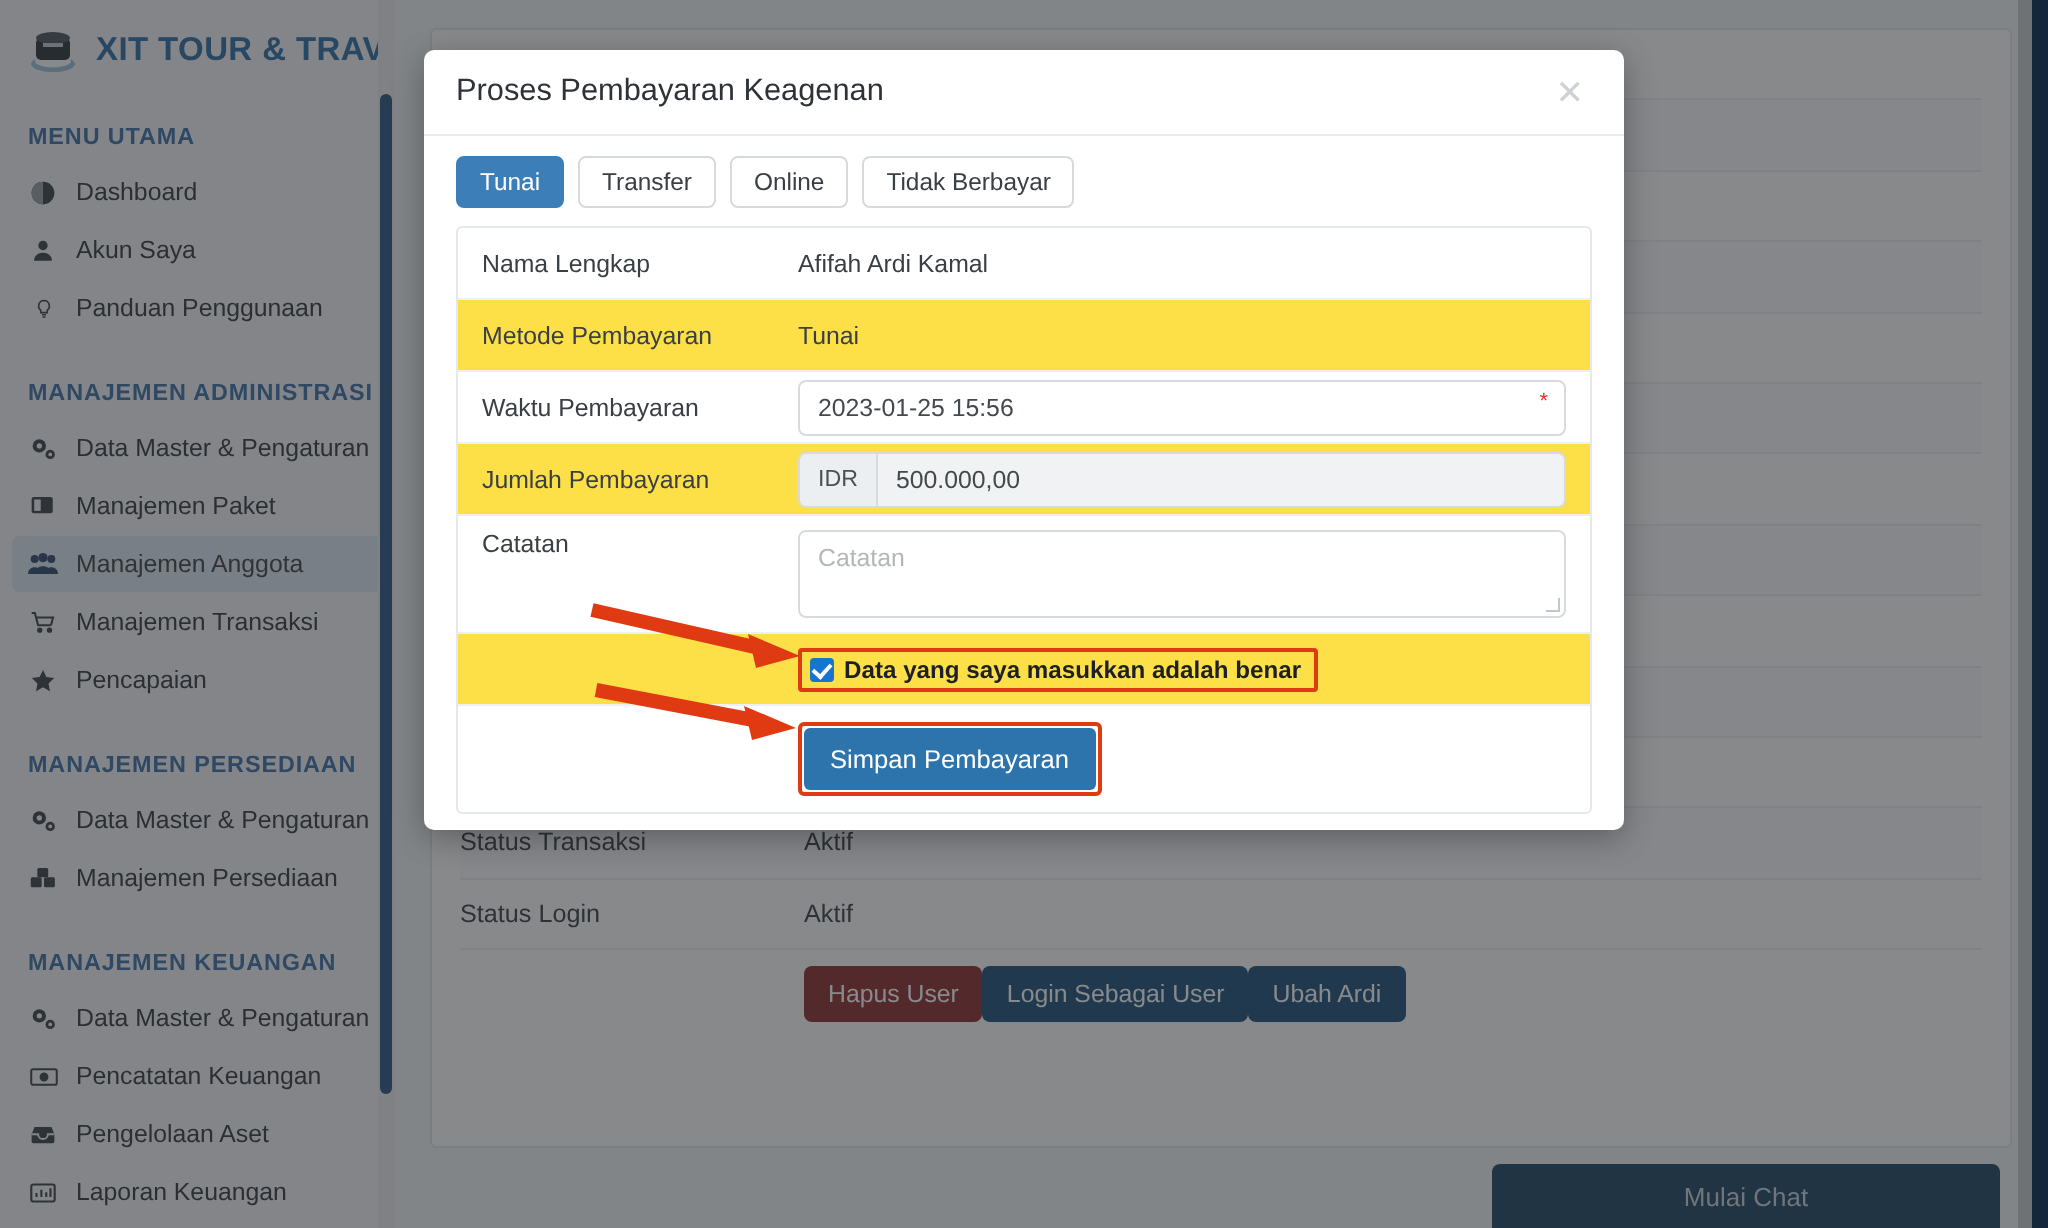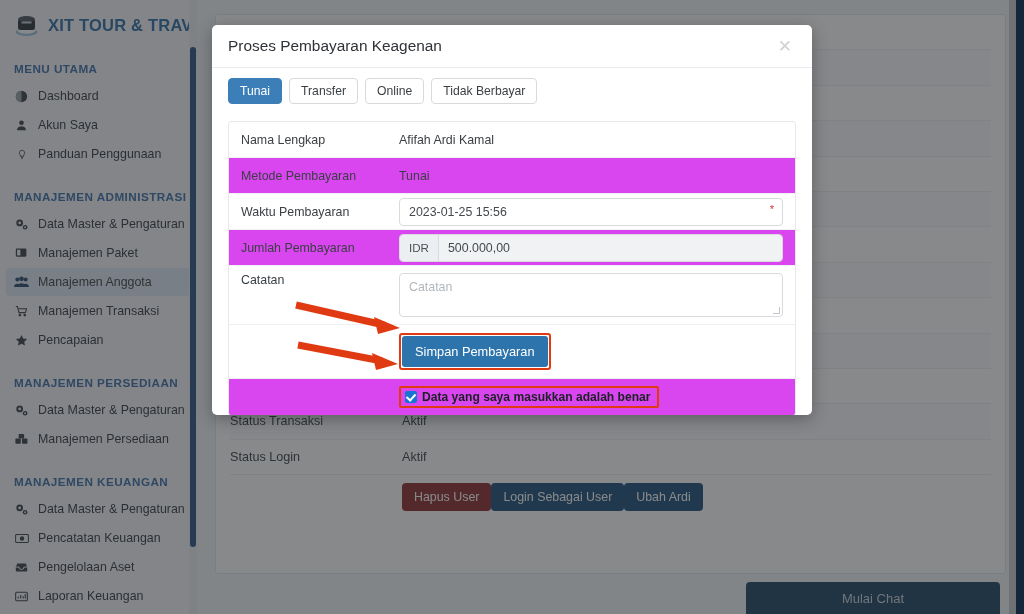--- a/index.html
+++ b/index.html
@@ -95,24 +95,24 @@
   #modal-close { color: #cfd2d5; font-size: 17px; cursor: pointer; line-height: 1; padding: 2px 4px; }
 
   #tabs { display: flex; gap: 7px; padding: 10px 16px 9px 16px; }
   .tab {
     font-size: 12.2px; padding: 5px 11px; border-radius: 4px;
     border: 1px solid #d7dadd; background: #fff; color: #3a3f44; cursor: pointer;
     font-family: inherit; white-space: nowrap;
   }
   .tab.active { background: #3c7fb8; border-color: #3c7fb8; color: #fff; }
 
-  #formwrap { margin: 8px 16px; border: 1px solid #e6e9eb; border-radius: 3px; overflow: hidden; }
+  #formwrap { margin: 0 16px; border: 1px solid #e6e9eb; border-radius: 3px; overflow: hidden; }
   .frow { display: flex; align-items: center; min-height: 36px; border-bottom: 1px solid #eef0f2; padding: 0 12px; }
   .frow:last-child { border-bottom: none; }
-  .frow.zebra { background: #d946ef; }
+  .frow.zebra { background: #fde047; }
   .flabel { width: 158px; flex: 0 0 auto; font-size: 12.4px; color: #3a3f44; }
   .fval { flex: 1 1 auto; font-size: 12.4px; color: #3a3f44; }
 
   .finput {
     flex: 1 1 auto; height: 28px; border: 1px solid #d8dbde; border-radius: 4px;
     background: #fff; font-size: 12.4px; color: #44494e; padding: 0 9px;
     font-family: inherit; display: flex; align-items: center; position: relative;
   }
   .req { color: #e03131; font-size: 11px; position: absolute; right: 8px; top: 4px; }
 
@@ -426,30 +426,30 @@
       </div>
 
       <div class="frow farea-row">
         <div class="flabel">Catatan</div>
         <div class="farea">
           <span>Catatan</span>
           <span class="grip"></span>
         </div>
       </div>
 
-      <div class="frow save-row">
-        <span id="save-wrap">
-          <button id="save-btn">Simpan Pembayaran</button>
-        </span>
-      </div>
-
       <div class="frow zebra chk-row">
         <span class="chk-box">
           <span class="cb"></span>
           <span class="chk-lbl">Data yang saya masukkan adalah benar</span>
+        </span>
+      </div>
+
+      <div class="frow save-row">
+        <span id="save-wrap">
+          <button id="save-btn">Simpan Pembayaran</button>
         </span>
       </div>
 
     </div>
   </div>
 
   <svg id="arrows" width="1024" height="614">
     <g>
       <line x1="296" y1="305" x2="384" y2="325" stroke="#e03a12" stroke-width="7"></line>
       <polygon points="400,328 374,317 378,334" fill="#e03a12"></polygon>

